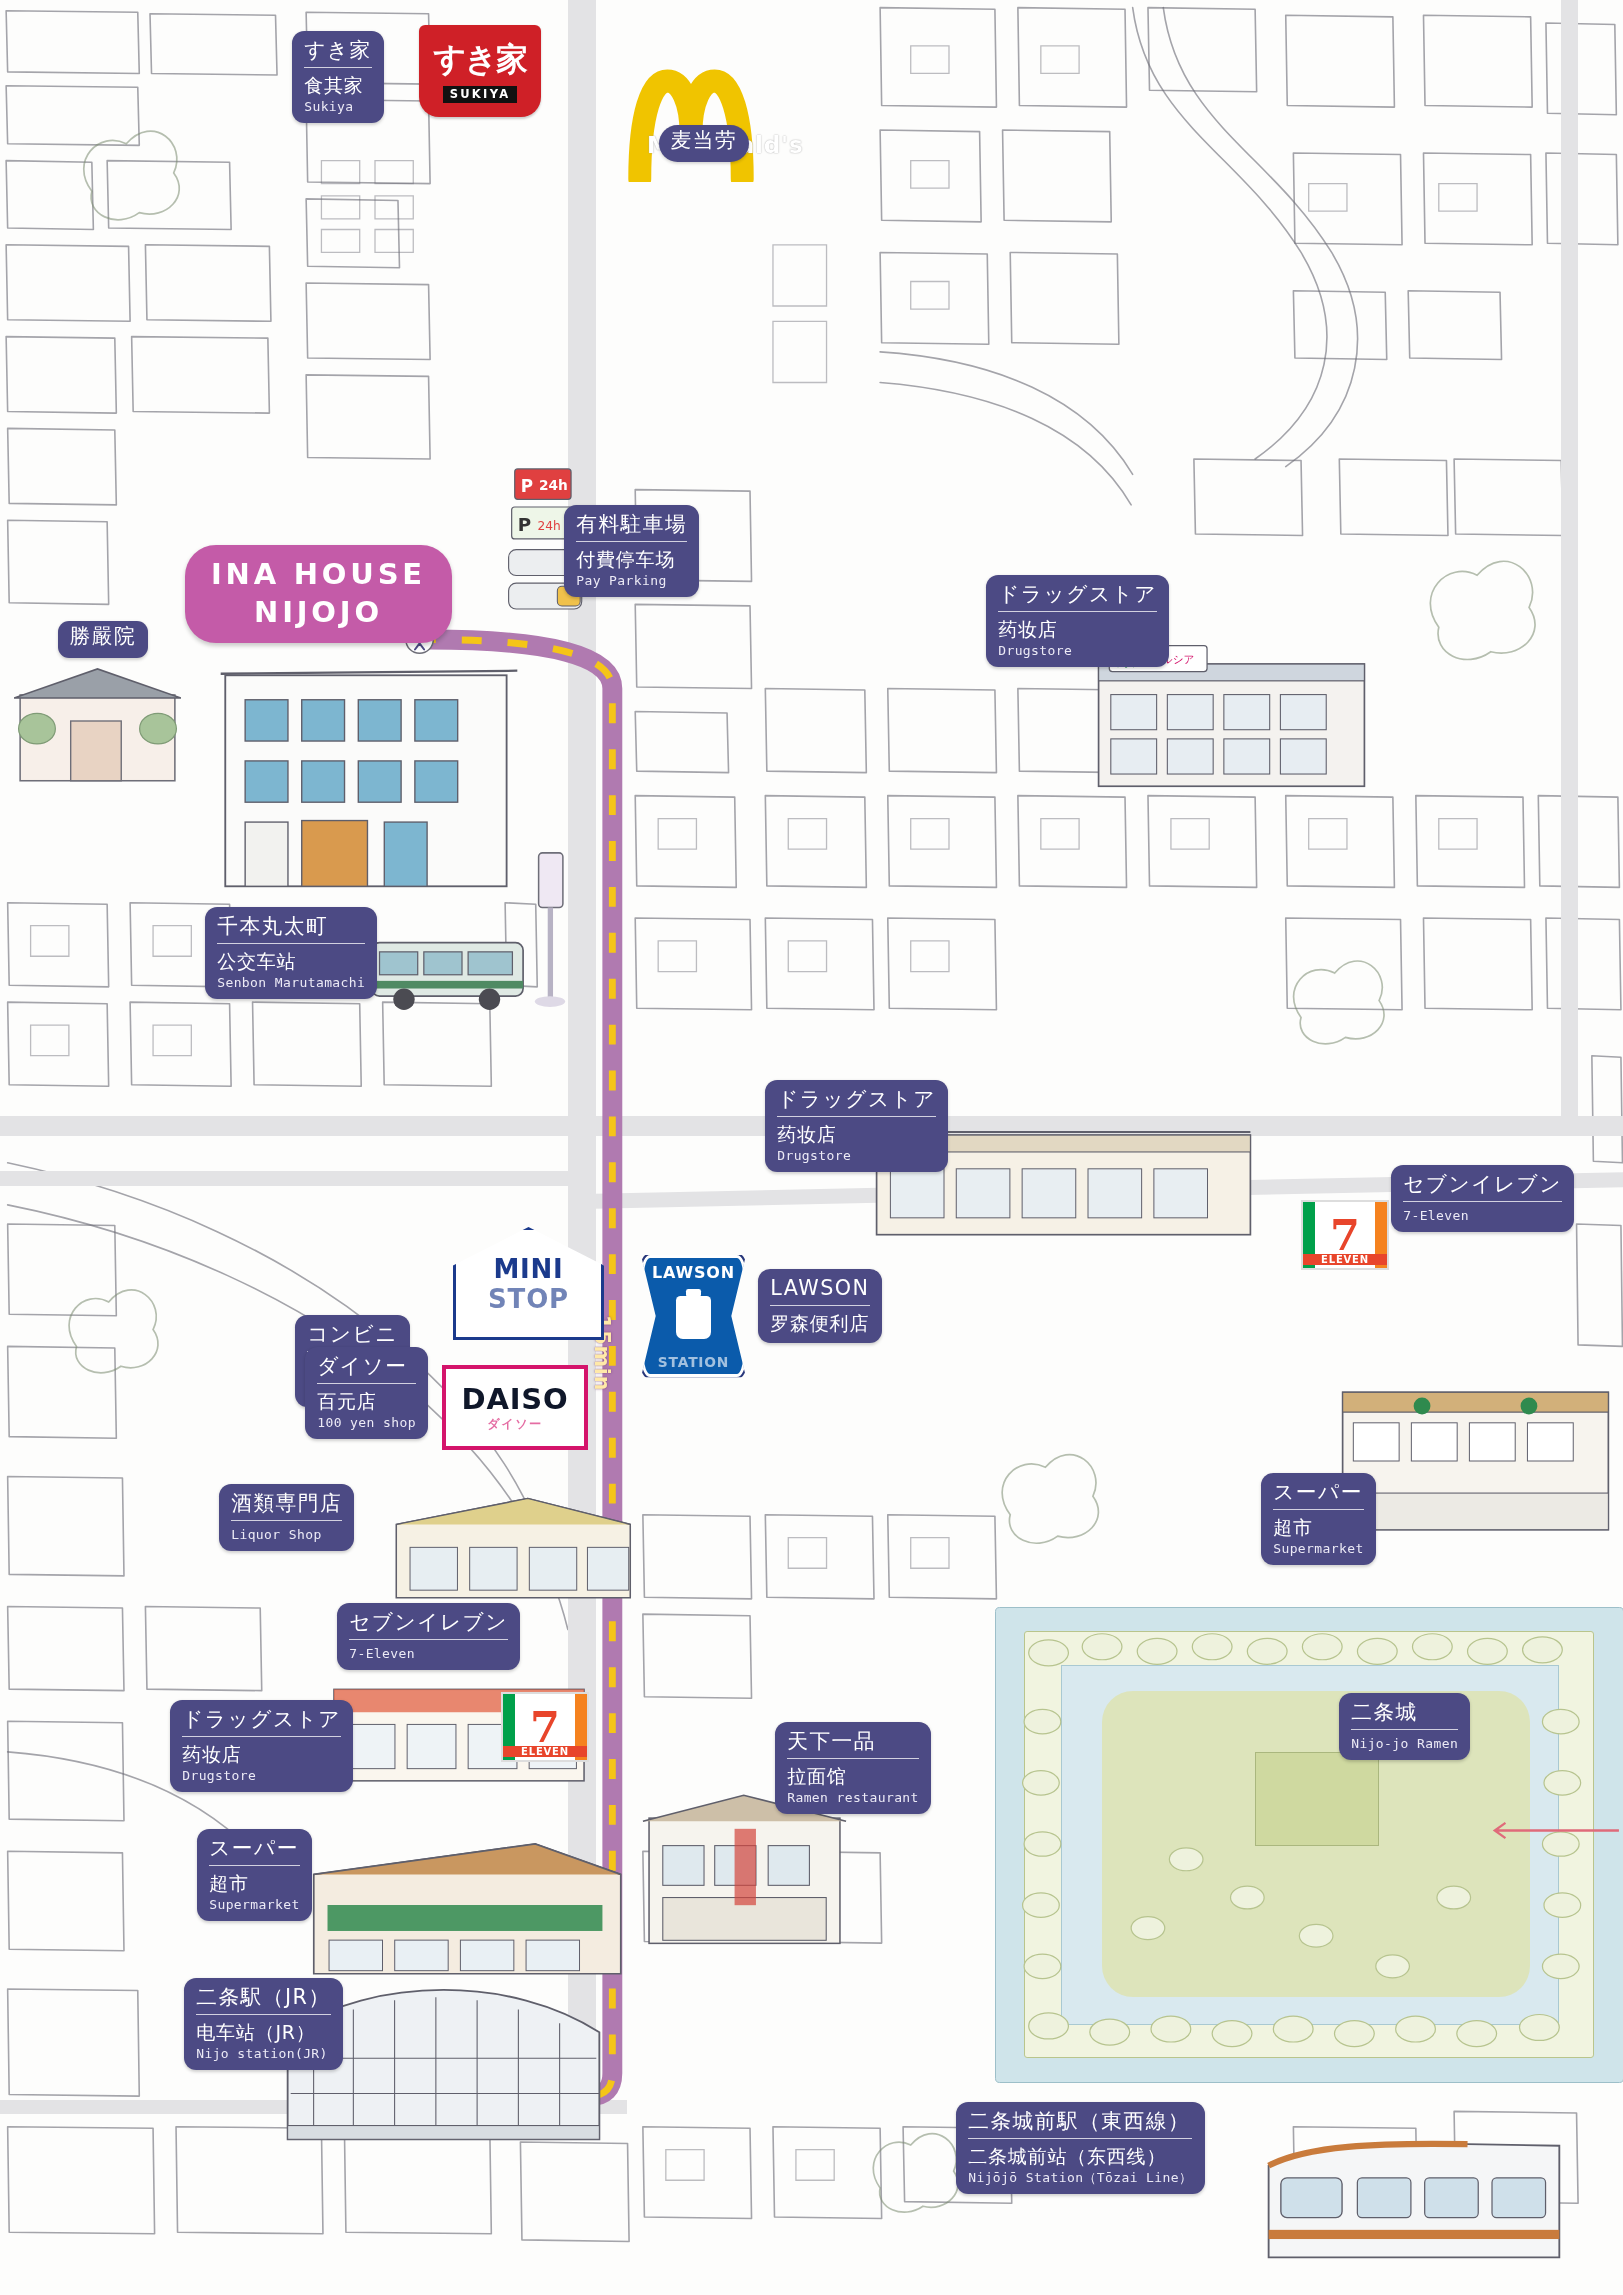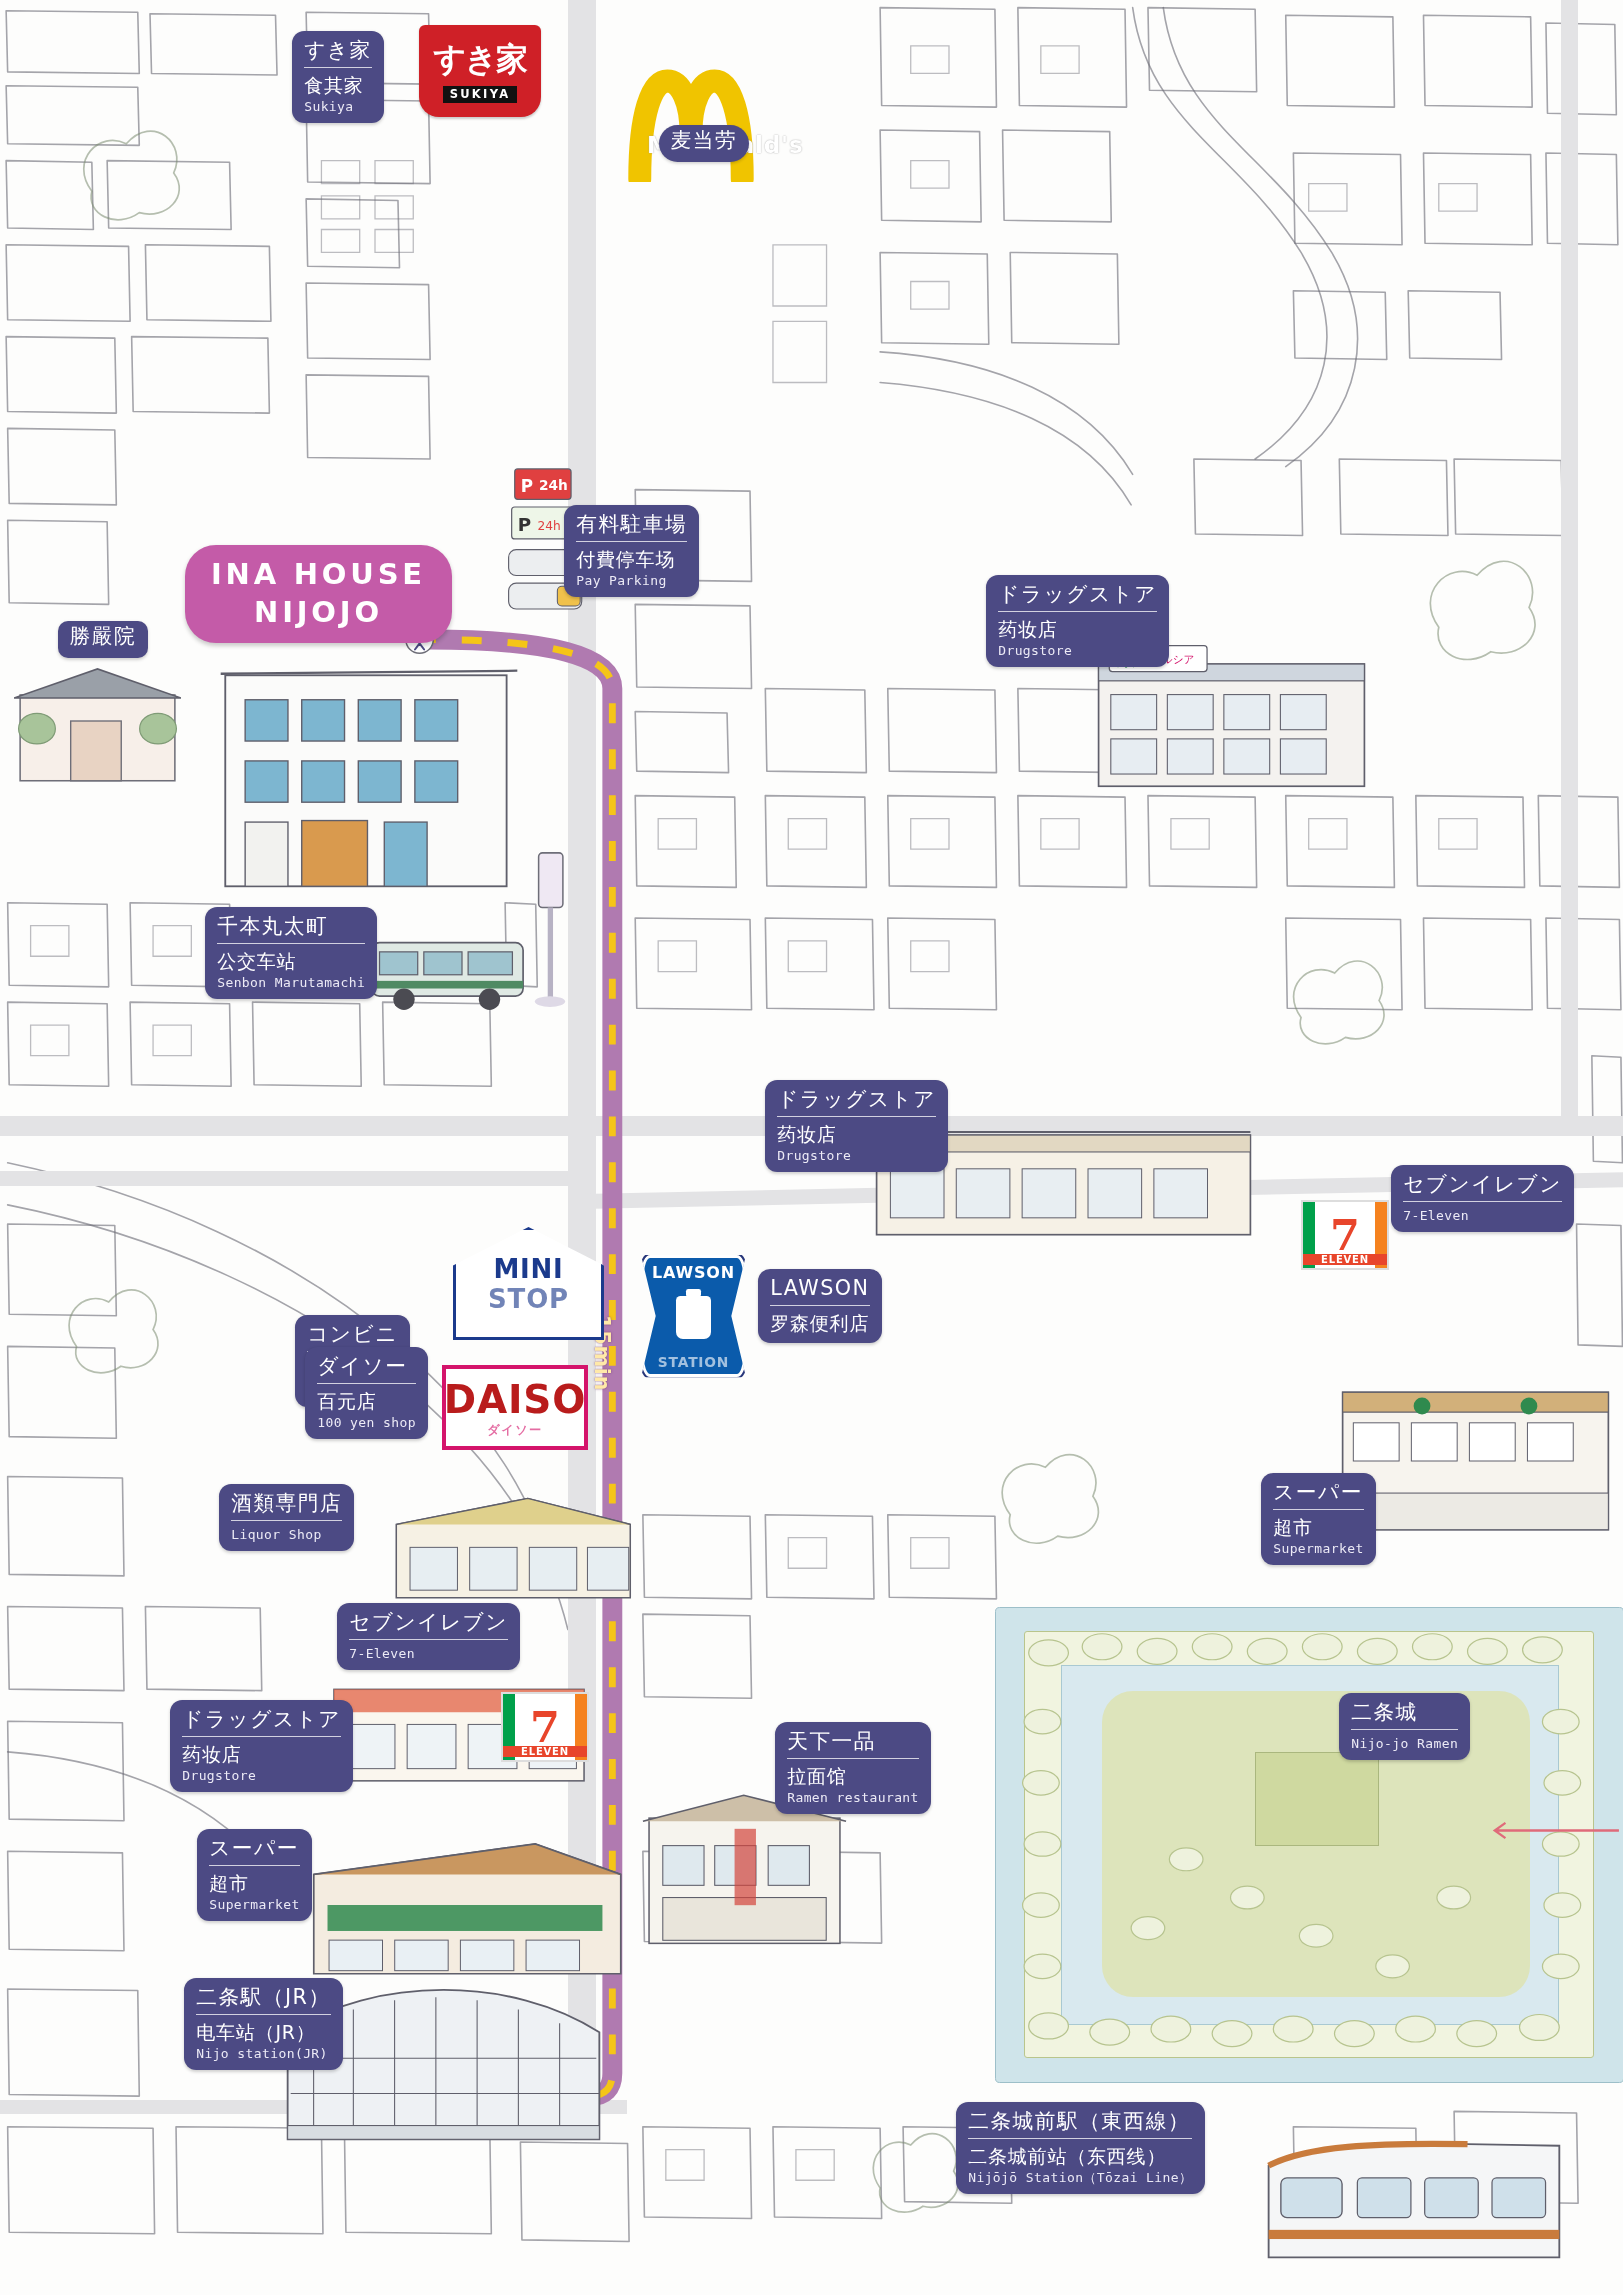--- a/index.html
+++ b/index.html
@@ -71,21 +71,21 @@
     color:#1b3a8c;font-weight:bold;
     clip-path:polygon(50% 0,100% 34%,100% 100%,0 100%,0 34%);
     border:3.1px solid #1b3a8c;
   }
   .ministop .a{font-size:26px;letter-spacing:0.8px;}
   .ministop .b{font-size:26px;letter-spacing:0.8px;}
   .daiso{
     width:138px;height:77px;background:#fff;border:4.6px solid #d4146b;
     display:flex;flex-direction:column;align-items:center;justify-content:center;
   }
-  .daiso .a{color:#b91c1c;font-size:39px;font-weight:bold;letter-spacing:0.8px;}
+  .daiso .a{color:#0f172a;font-size:29px;font-weight:bold;letter-spacing:0.8px;}
   .daiso .b{color:#d4146b;font-size:12.2px;font-weight:bold;letter-spacing:1.5px;}
   .lawson{
     width:99px;height:107px;background:#0b5bab;border:3.8px solid #fff;
     border-radius:9.2px/20px;
     display:flex;flex-direction:column;align-items:center;justify-content:space-between;
     color:#fff;font-weight:bold;padding:4.6px 0;
     box-shadow:0 0 0 2.3px #27367a;
     clip-path:polygon(0 0,100% 0,86% 50%,100% 100%,0 100%,14% 50%);
   }
   .lawson .t{font-size:16px;letter-spacing:0.8px;}
@@ -587,21 +587,21 @@
     <div class="jp">すき家</div>
     <div class="rule"></div>
     <div class="cn">食其家</div>
     <div class="en">Sukiya</div>
   </div>
 
   <div class="lbl one flat" style="left:659px;top:125px;border-radius:23px;">
     <div class="jp">麦当劳</div>
   </div>
 
-  <div class="lbl one flat" style="left:58px;top:621px;">
+  <div class="lbl one flat" style="left:58px;top:621px;border-radius:11px;">
     <div class="jp">勝嚴院</div>
   </div>
 
   <div class="lbl" style="left:564px;top:505px;">
     <div class="jp">有料駐車場</div>
     <div class="rule"></div>
     <div class="cn">付費停车场</div>
     <div class="en">Pay Parking</div>
   </div>
 

